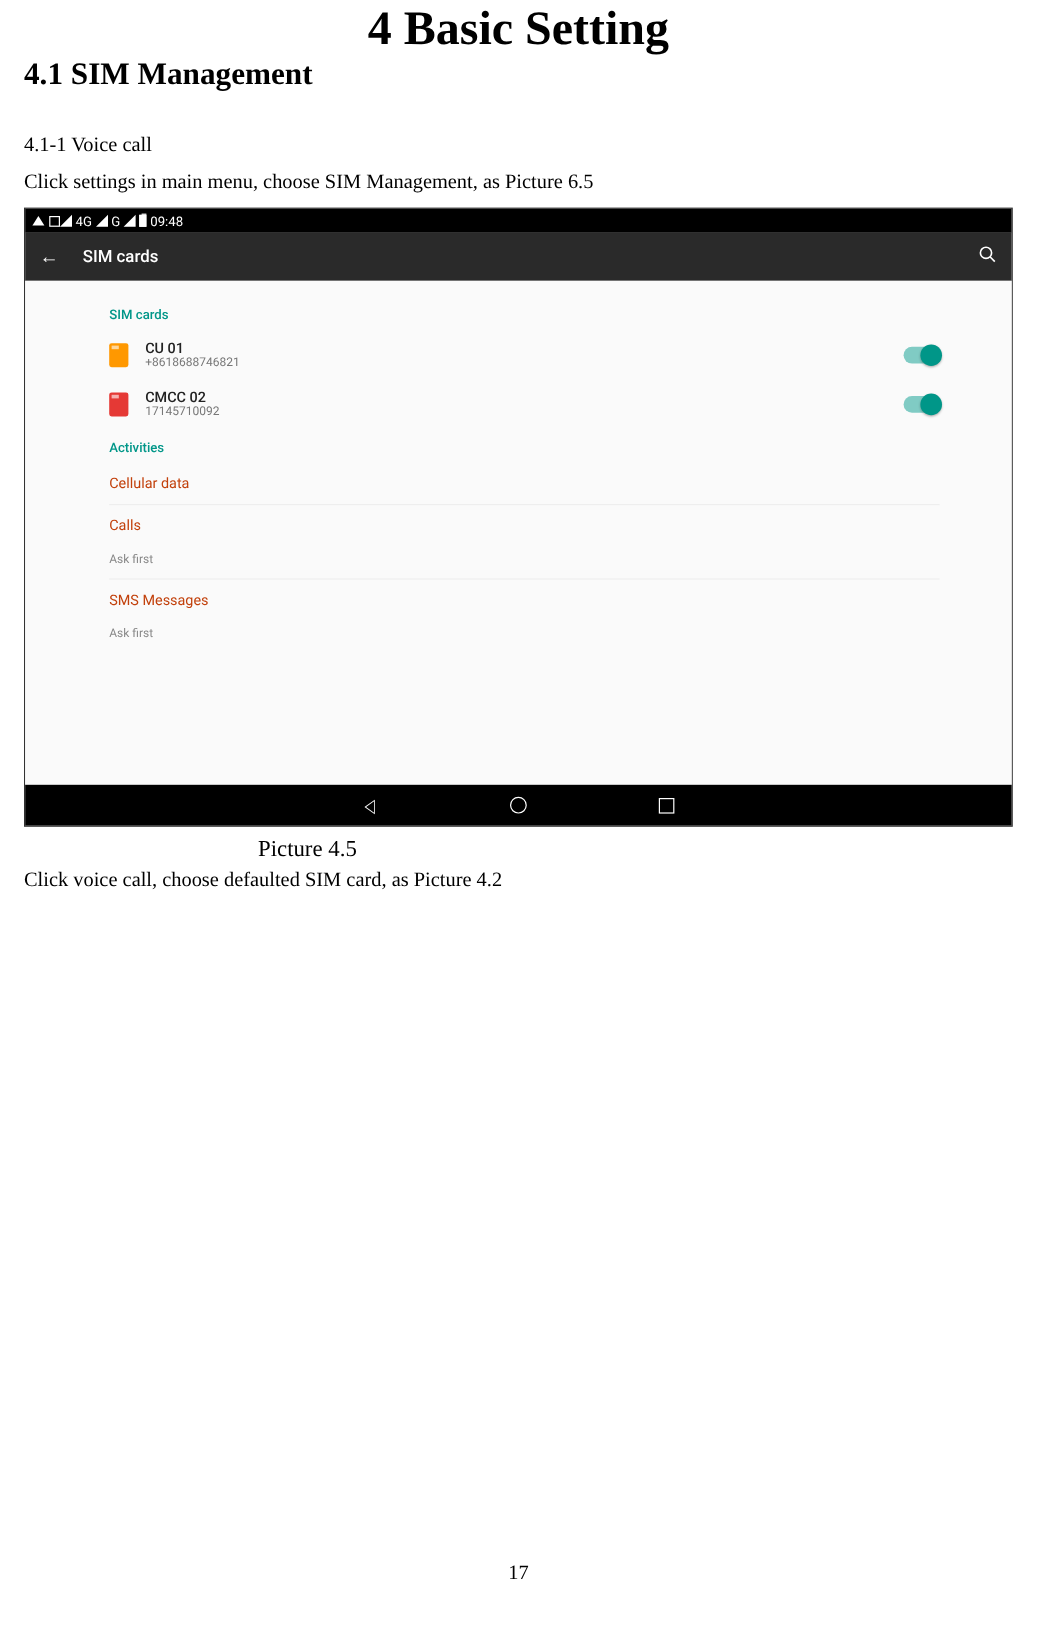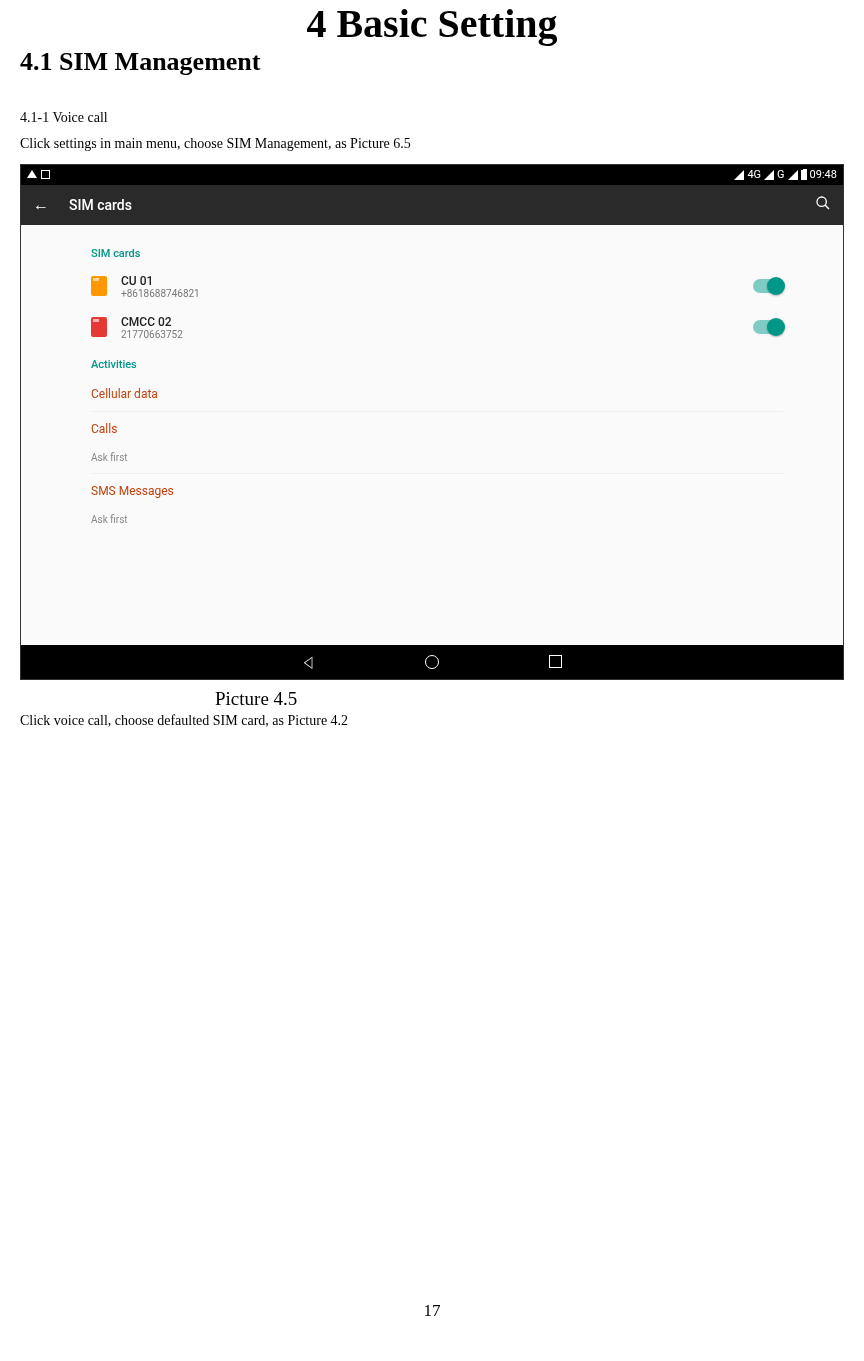--- a/index.html
+++ b/index.html
@@ -17,36 +17,35 @@
       font-size: 40px;
       font-weight: bold;
       margin-top: 0;
     }
     .section-title {
       font-size: 26px;
       font-weight: bold;
       margin-bottom: 30px;
     }
     .subsection, .body-text {
-      font-size: 14px;
+      font-size: 17px;
       line-height: 1.6;
       margin-bottom: 4px;
     }
     .screenshot {
       width: 824px;
       border: 1px solid #333;
       margin-top: 8px;
       font-family: Roboto, Arial, sans-serif;
     }
     .status-bar {
       background: #000;
       color: #fff;
       height: 20px;
       display: flex;
-      justify-content: space-between;
       align-items: center;
       padding: 0 6px;
       font-size: 11px;
     }
     .status-left { display: flex; gap: 4px; }
     .status-right { display: flex; gap: 3px; align-items: center; }
     .app-bar {
       background: #2a2a2a;
       color: #fff;
       height: 40px;
@@ -200,21 +199,21 @@
         <div class="sim-name">CU 01</div>
         <div class="sim-number">+8618688746821</div>
       </div>
       <div class="toggle"></div>
     </div>
 
     <div class="sim-row">
       <div class="sim-icon red"></div>
       <div class="sim-info">
         <div class="sim-name">CMCC 02</div>
-        <div class="sim-number">21770663752</div>
+        <div class="sim-number">17145710092</div>
       </div>
       <div class="toggle"></div>
     </div>
 
     <div class="cat-label">Activities</div>
 
     <div class="setting-row">
       <div class="setting-title">Cellular data</div>
     </div>
 

